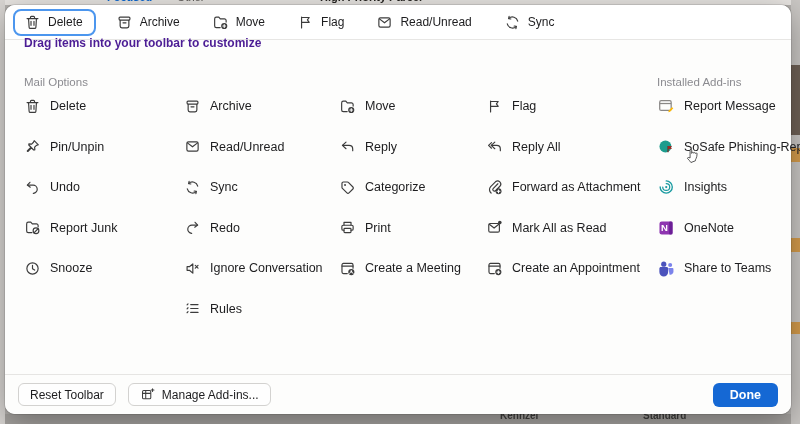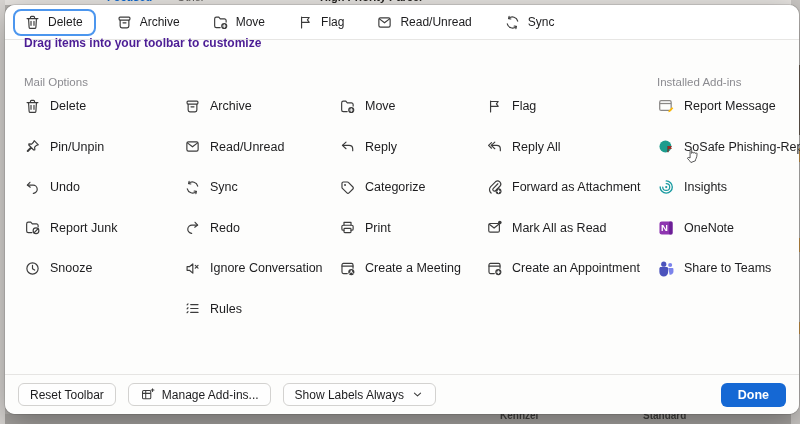--- a/index.html
+++ b/index.html
@@ -16,21 +16,21 @@
   .bg-kennzei{left:500px;}
   .bg-standard{left:643px;}
   .bg-right{position:absolute;top:0;right:0;bottom:0;width:9px;background:#cac7c4;z-index:1;}
   .bg-right .brown{position:absolute;left:0;right:0;top:65px;height:70px;background:#6f6156;}
   .bg-right .or1{position:absolute;left:0;right:0;top:148px;height:14px;background:#d59c4c;}
   .bg-right .or2{position:absolute;left:0;right:0;top:238px;height:14px;background:#d59c4c;}
   .bg-right .or3{position:absolute;left:0;right:0;top:322px;height:12px;background:#d59c4c;}
   .bg-left{position:absolute;top:0;left:0;bottom:0;width:5px;background:#d9d6d3;z-index:1;}
   
   .dialog{position:absolute;left:5px;top:5px;width:786px;height:409px;background:#fdfdfc;border-radius:10px;
-          box-shadow:0 8px 32px rgba(0,0,0,.35),0 0 0 1px rgba(0,0,0,.10);z-index:2;padding-left:8px;}
+          box-shadow:0 8px 32px rgba(0,0,0,.35),0 0 0 1px rgba(0,0,0,.10);z-index:2;}
   .tbar{position:absolute;top:0;left:0;right:0;height:34px;display:flex;align-items:center;padding:0 4px;
         background:#fff;border-bottom:1px solid #e7e6e4;border-radius:10px 10px 0 0;}
   .titem{display:flex;align-items:center;gap:7px;font-size:12px;color:#1d1d1f;margin-left:32px;white-space:nowrap;}
   .titem.sel{margin-left:4px;border:2px solid #4c96ee;border-radius:8px;padding:3px 11px 3px 9px;background:#fff;}
   .titem.first{margin-left:20px;}
   .ic{width:17px;height:17px;color:#3c3c3c;flex:0 0 auto;}
   .ic18{width:18px;height:18px;}
   .instruction{position:absolute;left:19px;top:31px;font-size:12px;font-weight:bold;color:#4c1d95;}
   .sec{position:absolute;top:71px;font-size:11.5px;color:#8b8b90;}
   .sec-mail{left:19px;}
@@ -489,25 +489,19 @@
     <div class="footer">
       <div class="btn">
         <span>Reset Toolbar</span>
       </div>
       <div class="btn">
         <svg class="ic">
             <use href="#i-grid-plus"></use>
           </svg>
         <span>Manage Add-ins...</span>
       </div>
-      <div class="btn">
-        <span>Show Labels Always</span>
-        <svg class="ic" style="width:13px;height:13px">
-            <use href="#i-chevron-down"></use>
-          </svg>
-      </div>
       <div class="done">
         <span>Done</span>
       </div>
     </div>
 
   </div>
 </div>
 
 </body></html>

